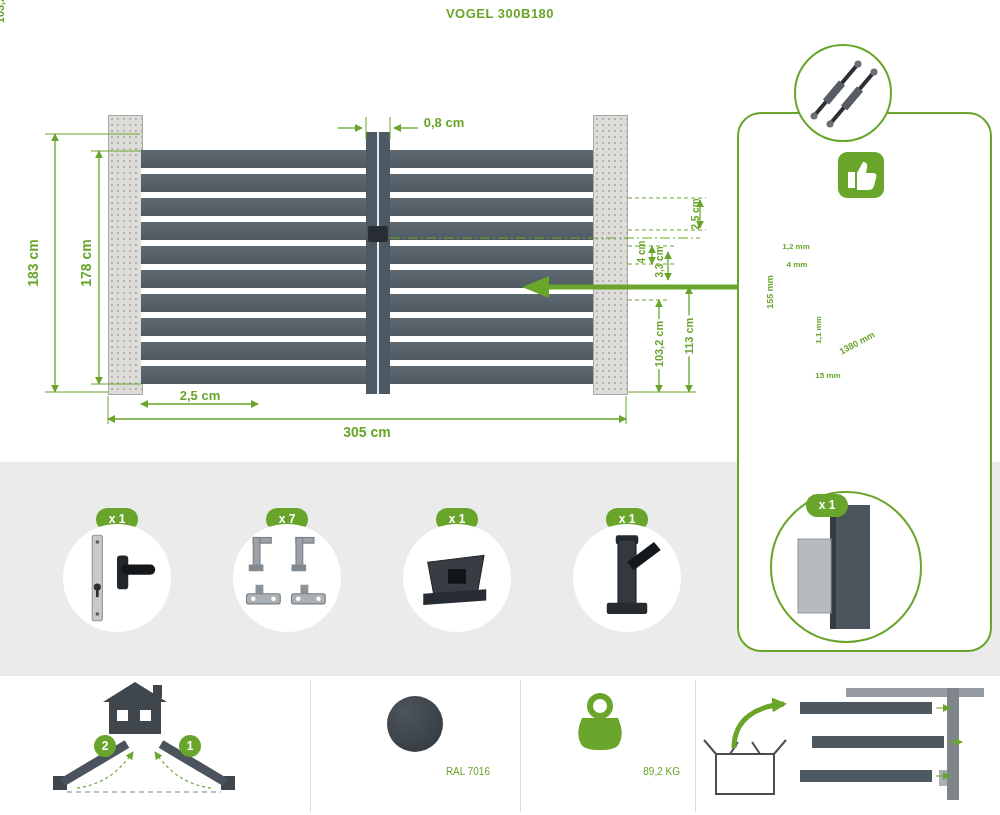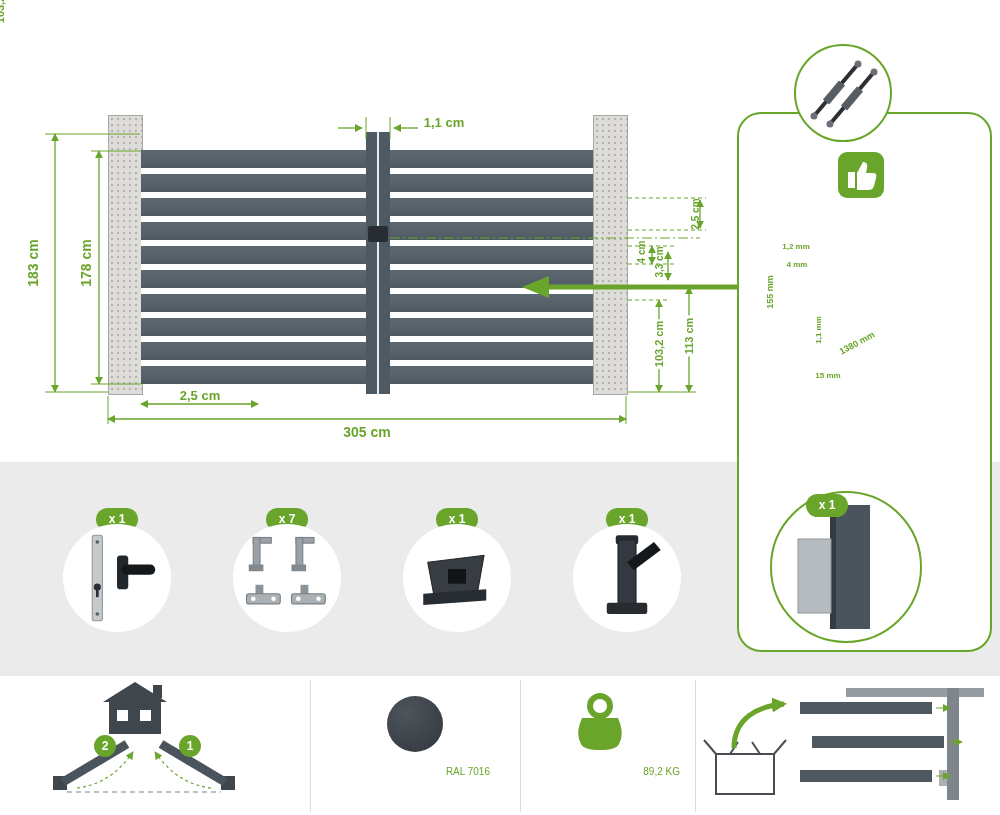--- a/index.html
+++ b/index.html
@@ -42,20 +42,21 @@
   .g-dashdot{stroke:#69a52b;stroke-width:1.2;fill:none;stroke-dasharray:10 3 2 3;}
   .g-fan{stroke:#69a52b;stroke-width:1.2;fill:none;stroke-dasharray:3 3;}
 </style>
 </head>
 <body>
 
 <div id="app">
 
   <div class="band-gray"></div>
 
+  <div class="title">VOGEL 300B180</div>
 
   <div class="post" style="left:108px;"></div>
   <div class="post" style="left:593px;"></div>
   <div class="leaf" style="left:141px;width:225px;"></div>
   <div class="leaf" style="left:390px;width:203px;"></div>
   <div class="stiles"></div>
   <div class="lock"></div>
 
   <svg class="abs" style="left:0;top:0;pointer-events:none;" width="1000" height="815" viewBox="0 0 1000 815">
     <defs>
@@ -127,21 +128,21 @@
       <line class="g-fan" x1="846" y1="482" x2="882" y2="374" marker-end="url(#ar)"></line>
       <line class="g-fan" x1="846" y1="482" x2="882" y2="398" marker-end="url(#ar)"></line>
       <line class="g-fan" x1="846" y1="482" x2="882" y2="422" marker-end="url(#ar)"></line>
       <line class="g-fan" x1="846" y1="482" x2="882" y2="446" marker-end="url(#ar)"></line>
       <line class="g-fan" x1="846" y1="482" x2="882" y2="468" marker-end="url(#ar)"></line>
     </g>
   </svg>
 
   <div class="vlab f14" style="left:33px;top:263px;">183 cm</div>
   <div class="vlab f14" style="left:86px;top:263px;">178 cm</div>
-  <div class="hlab f13" style="left:444px;top:122px;">1,1 cm</div>
+  <div class="hlab f13" style="left:444px;top:122px;">0,8 cm</div>
   <div class="vlab f10" style="left:695px;top:214px;">2,5 cm</div>
   <div class="vlab f10" style="left:641px;top:252px;">4 cm</div>
   <div class="vlab f10" style="left:659px;top:262px;">3,3 cm</div>
   <div class="vlab f11"><span class="tag">103,2 cm</span></div>
   <div class="vlab f11" style="left:659px;top:344px;"><span class="tag">103,2 cm</span></div>
   <div class="vlab f11" style="left:689px;top:336px;"><span class="tag">113 cm</span></div>
   <div class="hlab f13" style="left:200px;top:395px;"><span class="tag">2,5 cm</span></div>
   <div class="hlab f14" style="left:367px;top:432px;">305 cm</div>
 
   <div class="rpanel"></div>

